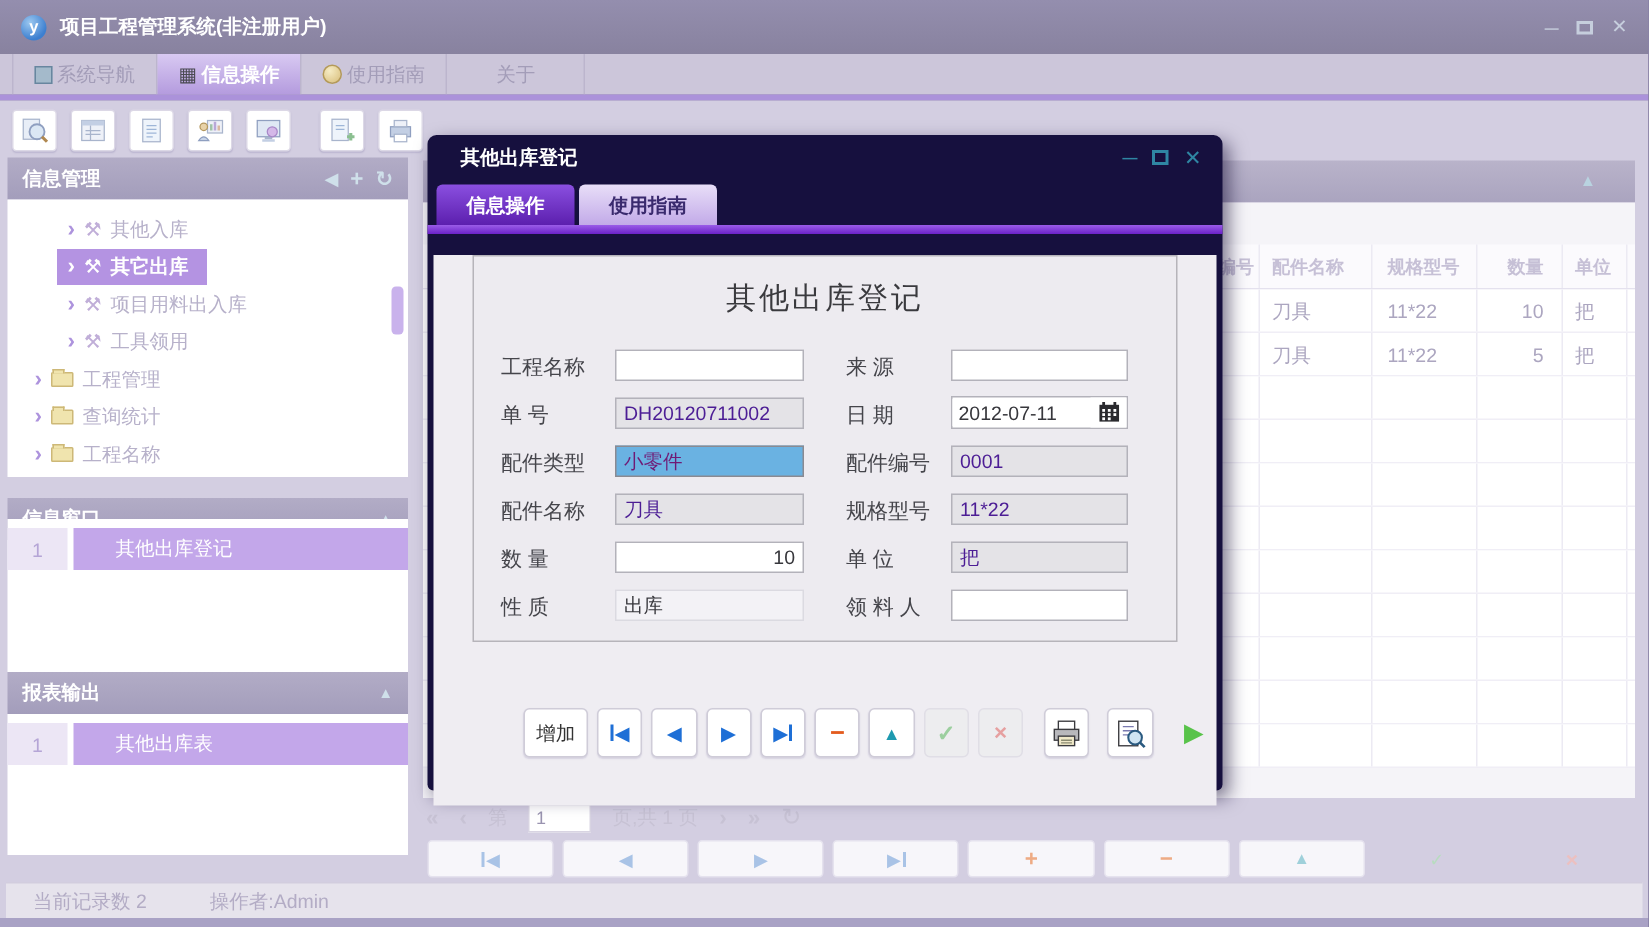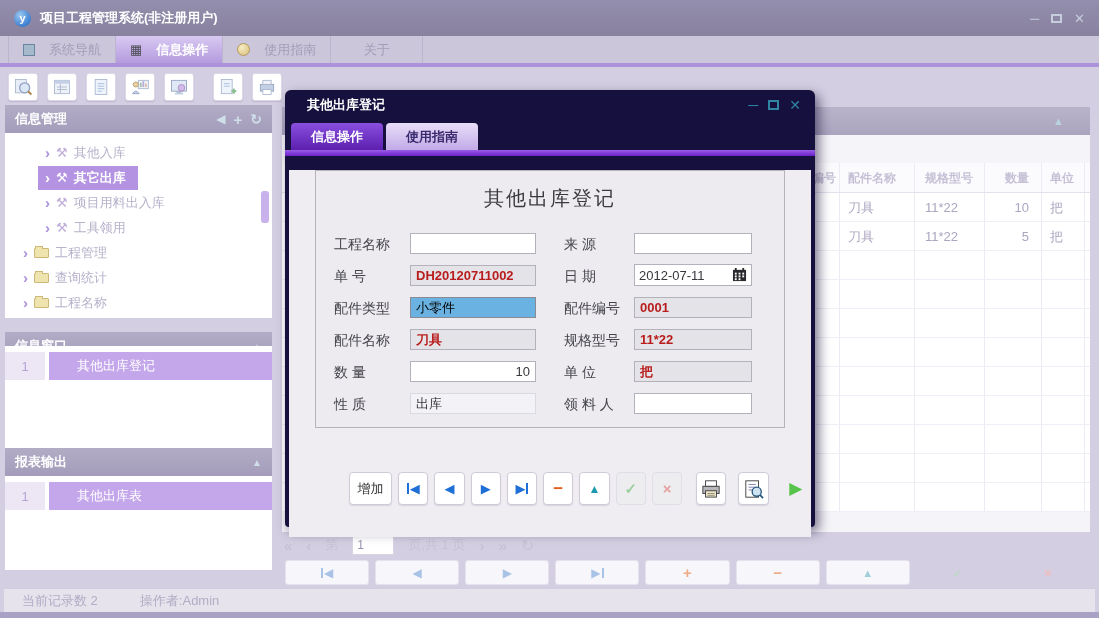--- a/index.html
+++ b/index.html
@@ -13,21 +13,21 @@
   .app-icon { width:17px; height:17px; border-radius:50%;
     background:radial-gradient(circle at 35% 30%,#9cc8f0,#3c7fd0 70%); color:#fff; font-size:11px;
     font-weight:bold; text-align:center; line-height:16px; margin-right:9px; }
   .titlebar .t-text { color:#fff; font-weight:bold; font-size:13px; flex:1; }
   .win-ctrls { display:flex; gap:12px; color:#c6cedd; font-size:13px; font-weight:bold; align-items:center; }
   .wc-box { width:11px; height:9px; border:2px solid #c6cedd; display:inline-block; }
 
   
   .tabbar { position:absolute; left:0; top:36px; width:1099px; height:27px; background:#ccc6da;
     display:flex; padding-left:8px; }
-  .mtab { display:flex; align-items:center; justify-content:center; gap:14px; padding:0 14px;
+  .mtab { display:flex; align-items:center; justify-content:center; gap:3px; padding:0 14px;
     min-width:92px; font-size:13px; color:#a39db8; border-right:1px solid #bcb5cd; }
   .mtab.first { border-left:1px solid #bcb5cd; }
   .mtab.active { background:linear-gradient(#d8c9f2,#b49bde); color:#fff; font-weight:bold; }
   .sq-icon { width:12px; height:12px; background:#a4bacb; border:1px solid #68869f; display:inline-block; }
   .grid-icon { font-size:13px; color:#4a4a52; line-height:12px; }
   .clock-icon { width:13px; height:13px; border-radius:50%; background:radial-gradient(circle at 35% 30%,#f6ecc4,#d8bd7a); border:1px solid #b49a58; display:inline-block; }
   .tab-strip { position:absolute; left:0; top:63px; width:1099px; height:4px; background:#ab92da; }
 
   .main-bg { position:absolute; left:0; top:67px; width:1099px; height:545px; background:#d3cee1; }
   .bottom-frame { position:absolute; left:0; top:612px; width:1099px; height:6px; background:#a9a2c5; }
@@ -128,22 +128,22 @@
   .gbox { margin:14px 26px 0; height:258px; border:1px solid #b6b4ba; background:#edebf0; padding-top:14px; }
   .gbox h2 { text-align:center; font-size:20px; font-weight:normal; color:#3a3a3e; letter-spacing:2px; }
   .frows { margin-top:20px; }
   .frow { display:flex; align-items:flex-end; height:22px; margin:0 0 10px 18px; font-size:14px; color:#45454b; }
   .fl1 { width:76px; }
   .fl2 { width:70px; }
   .fgap { width:28px; }
   .fld { height:21px; border:1px solid #b3b2ba; background:#fff; font-size:13px; padding:0 5px;
     color:#37373c; font-family:"Liberation Sans",sans-serif; }
   .w1 { width:126px; } .w2 { width:118px; }
-  .ro { background:#e4e3e7; color:#b91c1c;font-weight:bold; }
-  .sel-blue { background:#6ab2e2; color:#000000; border-color:#8a8a92; }
+  .ro { background:#e4e3e7; color:#4c1d95; }
+  .sel-blue { background:#6ab2e2; color:#701a75; border-color:#8a8a92; }
   .flat-fld { background:#f3f2f6; border-color:#dbdae1; }
   .num-fld { text-align:right; }
   .date-wrap { width:118px; height:22px; border:1px solid #b3b2ba; background:#fff; display:flex; align-items:center; }
   .date-wrap input { flex:1; width:80px; border:none; height:18px; font-size:13px; padding:0 4px; color:#37373c; outline:none; }
   .cal-btn { width:24px; height:20px; display:flex; align-items:center; justify-content:center; background:#fff; border:none; }
 
   .dlg-toolbar { display:flex; align-items:center; gap:6px; margin:44px 0 0 14px;padding-left:46px; }
   .dbtn { width:33px; height:33px; background:#fff; border:1px solid #cfccd8; border-radius:4px;
     display:flex; align-items:center; justify-content:center; gap:1px; font-size:13px;
     box-shadow:0 1px 1px rgba(120,110,160,.2); }

